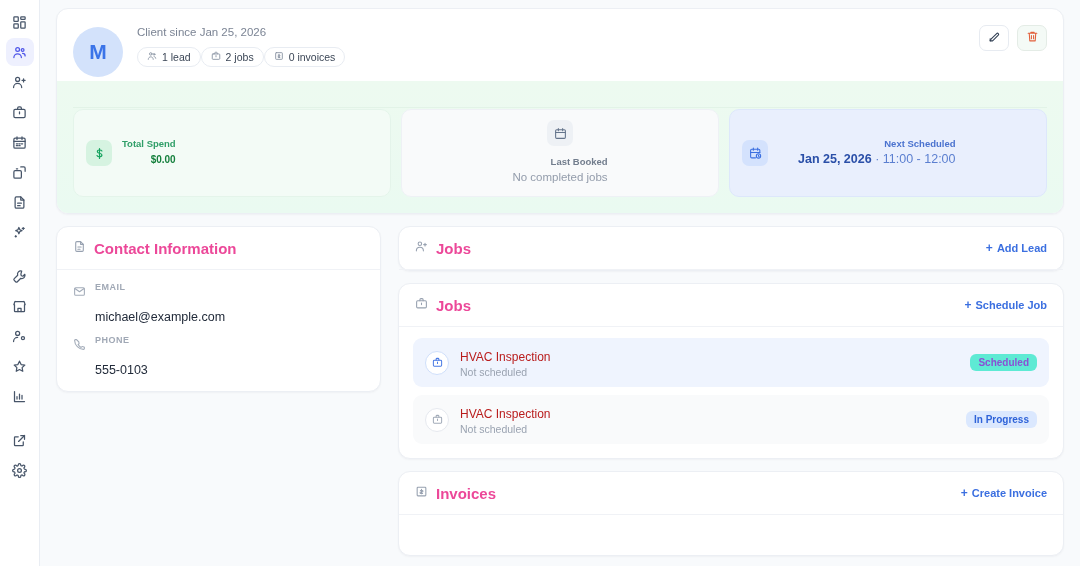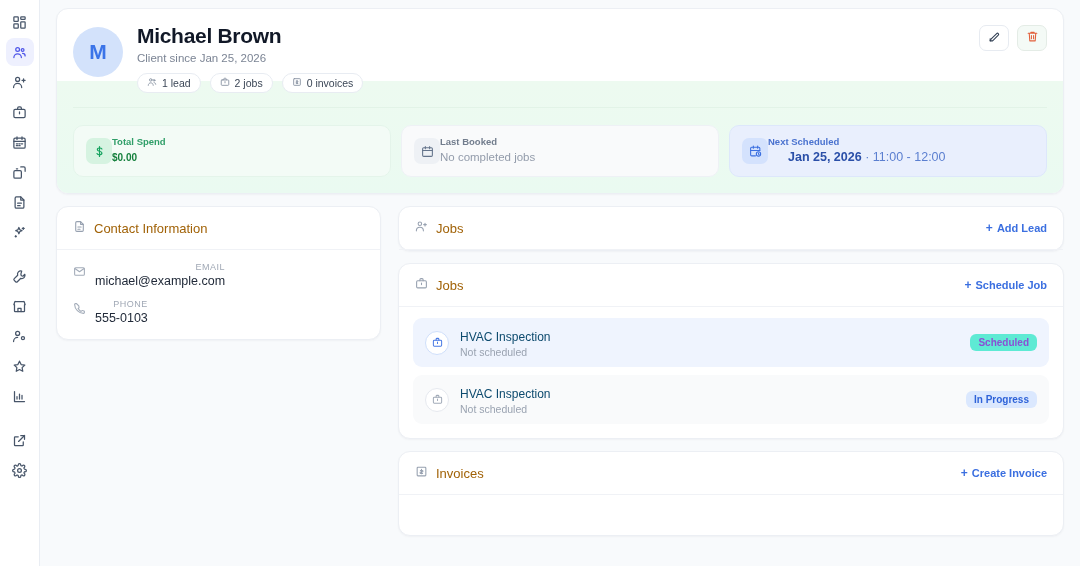--- a/index.html
+++ b/index.html
@@ -57,21 +57,21 @@
   .avatar {
     width: 50px; height: 50px; border-radius: 50%;
     background: #d3e2fb; color: #3b74e8;
     display: flex; align-items: center; justify-content: center;
     font-size: 21px; font-weight: 700;
     flex: 0 0 50px; margin-top: 4px;
   }
   .header-id { margin-left: 14px; flex: 1 1 auto; }
   .client-name { font-size: 21px; font-weight: 700; color: #111827; letter-spacing: -0.3px; line-height: 26px; }
   .client-since { font-size: 11.5px; color: #7b8494; margin-top: 3px; }
-  .pill-row { display: flex; gap: 9px; margin-top: 9px; }
+  .pill-row { display: flex; gap: 0; margin-top: 9px; }
   .pill {
     display: inline-flex; align-items: center; gap: 5px;
     background: #ffffff; border: 1px solid #e8ecf2;
     border-radius: 999px; padding: 3px 9px;
     font-size: 10.5px; color: #3b4656; white-space: nowrap;
   }
   .pill svg { color: #55607040; }
   .header-actions { display: flex; gap: 8px; align-items: center; margin-top: 2px; }
   .icon-btn {
     width: 30px; height: 26px; border-radius: 7px;
@@ -89,25 +89,25 @@
   .band-divider { position: absolute; left: 16px; right: 16px; top: 98px; height: 1px; background: #e2f3e7; z-index: 1; }
 
   .stats-row {
     position: relative; z-index: 2;
     display: flex; gap: 10px;
     padding: 14px 16px 16px 16px;
     margin-top: 18px;
   }
   .stat-tile {
     flex: 1 1 0; min-width: 0;
-    display: flex; align-items: center; 
-    border-radius: 10px; padding: 10px 12px;
+    display: flex; align-items: center; gap: 10px;
+    border-radius: 10px; padding: 10px 12px; text-align: right;
   }
   .stat-tile.spend { background: #f3fbf6; border: 1px solid #e4f4ea; }
-  .stat-tile.booked { background: #f9fafb; border: 1px solid #eef1f5; }
+  .stat-tile.booked { background: #f9fafb; border: 1px solid #eef1f5; flex-direction: column; }
   .stat-tile.next { background: #e9effd; border: 1px solid #dde7fb; }
   .stat-ico {
     width: 26px; height: 26px; border-radius: 7px;
     display: flex; align-items: center; justify-content: center;
     flex: 0 0 26px;
   }
   .stat-ico.green { background: #d6f3e1; color: #16a35f; }
   .stat-ico.grey  { background: #eef1f5; color: #64748b; }
   .stat-ico.blue  { background: #d4e2fd; color: #3b6fe0; }
   .stat-label { font-size: 9.5px; font-weight: 700; line-height: 12px; }
@@ -123,35 +123,35 @@
   
   .columns { display: flex; gap: 17px; margin-top: 12px; }
   .col-left { width: 325px; flex: 0 0 325px; }
   .col-right { flex: 1 1 auto; min-width: 0; }
 
   .card-head {
     display: flex; align-items: center; justify-content: space-between;
     padding: 12px 16px; border-bottom: 1px solid #f0f2f6;
   }
   .card-head-left { display: flex; align-items: center; gap: 8px; }
-  .card-title { font-size: 13px; font-weight: 400; color: #a16207; }
+  .card-title { font-size: 15px; font-weight: 700; color: #ec4899; }
   .card-head svg.head-ico { color: #97a1b0; }
   .head-action {
     display: inline-flex; align-items: center; gap: 4px;
     font-size: 11px; font-weight: 600; color: #3b6fe0; cursor: pointer;
   }
   .head-action .plus { font-size: 12px; line-height: 1; }
 
   
   .contact-body { padding: 12px 16px 14px 16px; }
   .field { display: flex; gap: 9px; margin-bottom: 11px; }
   .field:last-child { margin-bottom: 0; }
   .field svg { color: #a3acb9; margin-top: 3px; flex: 0 0 auto; }
-  .field-label { font-size: 9px; font-weight: 400; color: #a0a8b5; letter-spacing: 0.5px; text-align: right; }
-  .field-value { font-size: 12.5px; color: #222b3a; margin-top: 2px; }
+  .field-label { font-size: 9px; font-weight: 700; color: #a0a8b5; letter-spacing: 0.5px; }
+  .field-value { font-size: 12.5px; color: #222b3a; margin-top: 18px; }
 
   
   .list-body { padding: 11px 14px 14px 14px; }
   .lead-row {
     display: flex; align-items: center; gap: 11px;
     background: #f9fafb; border-radius: 9px;
     padding: 9px 12px;
   }
   .round-ico {
     width: 24px; height: 24px; border-radius: 50%;
@@ -172,21 +172,21 @@
   
   .job-row {
     display: flex; align-items: center; gap: 11px;
     border-radius: 9px; padding: 9px 12px; margin-bottom: 8px;
   }
   .job-row:last-child { margin-bottom: 0; }
   .job-row.highlight { background: #eff4fe; }
   .job-row.plain { background: #f9fafb; }
   .job-row.highlight .round-ico { color: #4a7ae4; border-color: #cfdffb; }
   .job-text { flex: 1 1 auto; min-width: 0; }
-  .job-title { font-size: 12px; color: #0c4a6e; font-weight: 400; line-height: 15px; }
+  .job-title { font-size: 12px; color: #b91c1c; font-weight: 400; line-height: 15px; }
   .job-sub { font-size: 10.5px; color: #9aa3b1; margin-top: 1px; }
 
   .invoices-body { height: 40px; }
 </style>
 </head>
 <body>
 
 <div class="app">
 
   <nav class="sidebar">
@@ -325,21 +325,20 @@
 
   <div class="main">
 
     <section class="card header-card">
       <div class="header-band"></div>
       <div class="band-divider"></div>
 
       <div class="header-top">
         <div class="avatar">M</div>
         <div class="header-id">
-          <div class="client-name">Michael Brown</div>
           <div class="client-since">Client since Jan 25, 2026</div>
           <div class="pill-row">
             <span class="pill">
               <span>
                 <svg width="10" height="10" viewBox="0 0 24 24" fill="none" stroke="#8b95a4" stroke-width="2.2" stroke-linecap="round" stroke-linejoin="round">
                     <circle cx="9" cy="7" r="3"></circle>
                     <path d="M3 20c0-3.3 2.7-6 6-6s6 2.7 6 6"></path>
                     <circle cx="17" cy="8" r="2"></circle>
                     <path d="M17 13.5c2.2 0 4 1.8 4 4"></path>
                   </svg>

